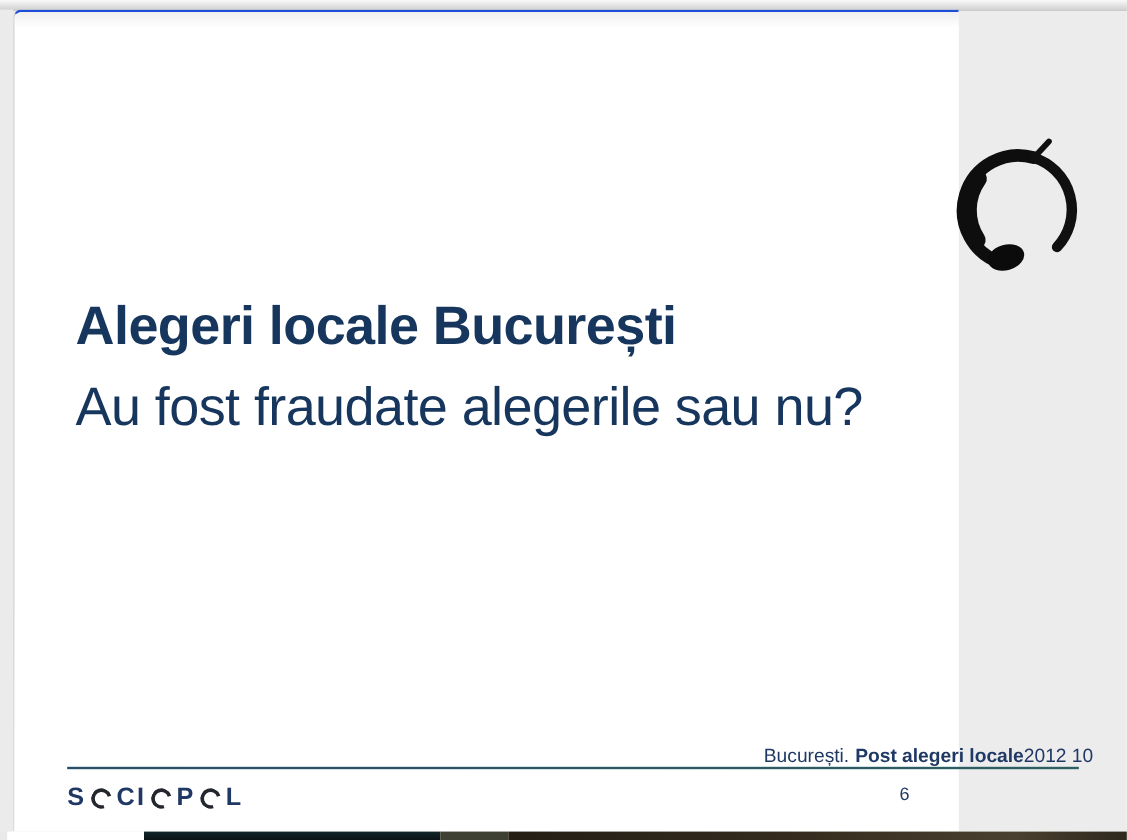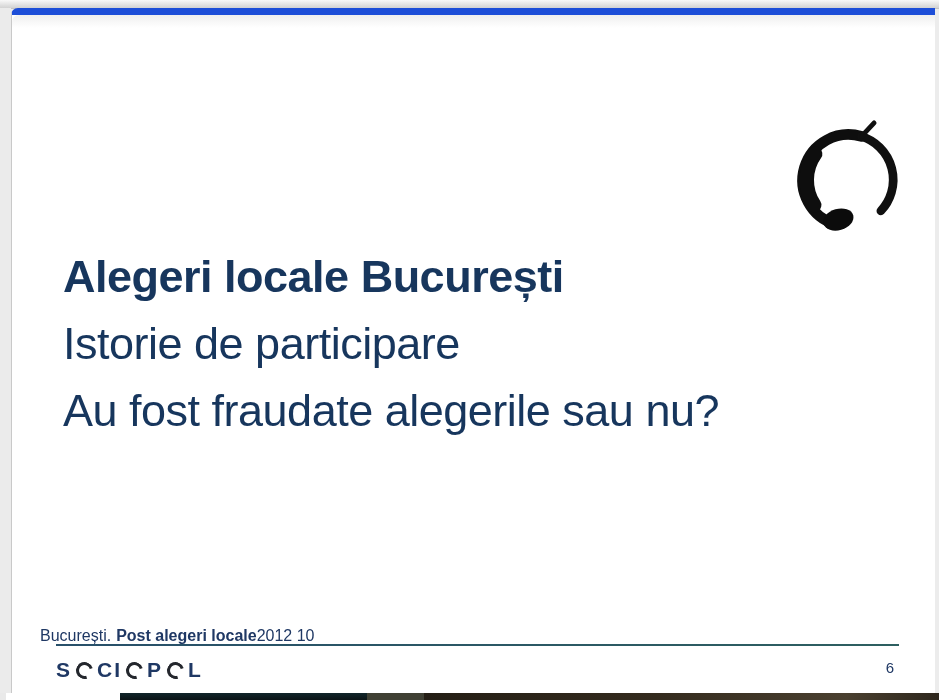--- a/index.html
+++ b/index.html
@@ -12,46 +12,46 @@
   .top-chrome{
     position:absolute;left:0;top:0;width:939px;height:8px;
     background:linear-gradient(#f9f9f9,#d2d2d2);
     border-bottom:1px solid #c3c3c3;
   }
   .left-gutter{
     position:absolute;left:0;top:8px;width:11px;height:685px;
     background:#ebebeb;
   }
   .page{
-    position:absolute;left:11px;top:8px;width:924px;height:685px;
+    position:absolute;left:11px;top:8px;width:788px;height:685px;
     background:#ffffff;
     border-left:1px solid #c9c9c9;
-    border-top:7px solid #1d4ed8;
+    border-top:2px solid #1d4ed8;
     border-radius:7px 0 0 0;
     box-sizing:border-box;
   }
   .page::before{
     content:"";position:absolute;left:0;top:0;right:0;height:13px;
     background:linear-gradient(#efefef,rgba(255,255,255,0));
     border-radius:7px 0 0 0;
     pointer-events:none;
   }
   .enso{
     position:absolute;left:778px;top:100px;width:116px;height:126px;
   }
   .title-block{
     position:absolute;left:51px;top:228px;width:820px;
     color:#17365d;
     font-size:45px;line-height:67px;
     letter-spacing:-0.5px;
   }
   .title-block .line1{font-weight:bold;}
   .footer-row{
-    position:absolute;left:28px;top:606px;width:843px;height:24px;
-    display:flex;justify-content:flex-start;align-items:flex-end;
+    position:absolute;left:56px;top:606px;width:843px;height:24px;
+    display:flex;justify-content:flex-end;align-items:flex-end;
     color:#1f3864;font-size:16px;
   }
   .footer-left .loc{margin-right:5px;}
   .footer-left .sub{font-weight:bold;}
   .footer-divider{
     position:absolute;left:44px;top:629px;width:843px;height:2px;
     background:linear-gradient(90deg,#28506a,#2d5f60);
   }
   .brand{
     position:absolute;left:44px;top:642px;height:26px;
@@ -92,21 +92,20 @@
       <path d="M 74 22 A 47 47 0 1 0 47 113" fill="none" stroke="#0e0e0e" stroke-width="11" stroke-linecap="round"></path>
       <path d="M 26 40 A 47 47 0 0 0 25 93" fill="none" stroke="#0e0e0e" stroke-width="15" stroke-linecap="round"></path>
       <path d="M 74 22 A 47 47 0 0 1 94 99" fill="none" stroke="#101010" stroke-width="9" stroke-linecap="round"></path>
       <path d="M 74 22 L 87 8" fill="none" stroke="#101010" stroke-width="5" stroke-linecap="round"></path>
       <ellipse cx="50" cy="108" rx="16" ry="11" transform="rotate(-16 50 108)" fill="#0b0b0b"></ellipse>
     </svg>
   </div>
 
   <div class="title-block">
     <div class="line1">Alegeri locale București</div>
-    <div class="line2">Istorie de participare</div>
     <div class="line4">Au fost fraudate alegerile sau nu?</div>
   </div>
 
   <div class="footer-row">
     <div class="footer-left">
       <span class="loc">București.</span><span class="sub">Post alegeri locale</span>
     </div>
     <div class="footer-date">2012 10</div>
   </div>
 

